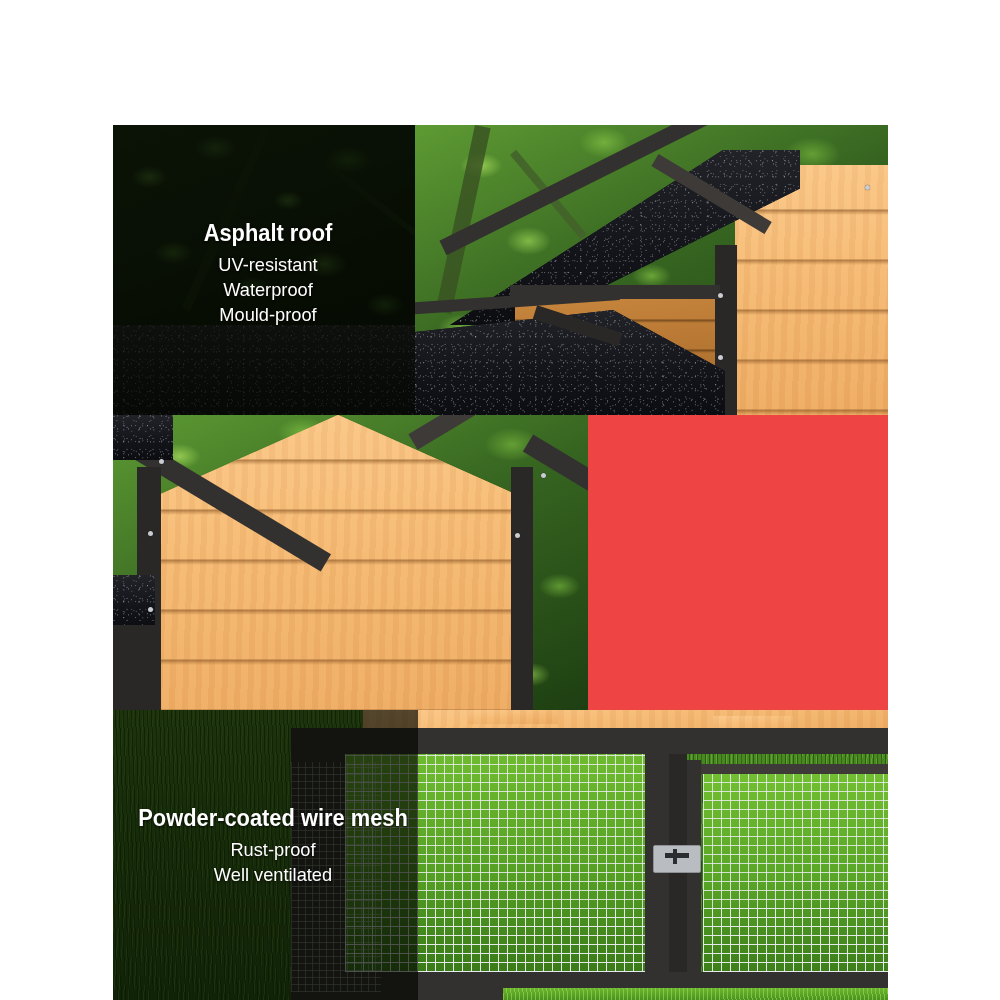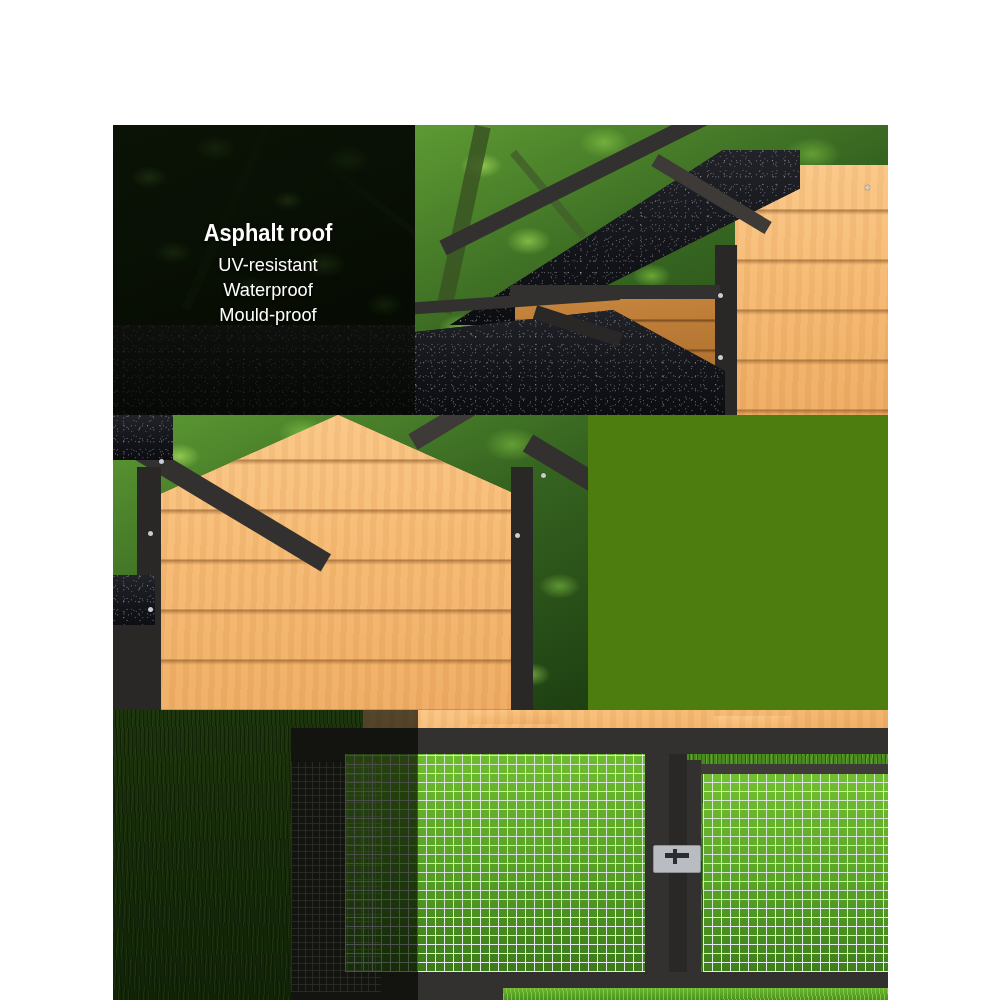--- a/index.html
+++ b/index.html
@@ -32,21 +32,21 @@
     font-size:20px;
     font-weight:normal;
     line-height:1;
     transform:scaleX(0.95);
     white-space:nowrap;
   }
 
   
   .collage{
     position:absolute;left:113px;top:125px;width:775px;height:875px;
-    overflow:hidden;background:#4d7c0f;
+    overflow:hidden;background:#ef4444;
   }
   .panel{position:absolute;overflow:hidden;}
 
   
   .r1l{left:0;top:0;width:302px;height:290px;}
   .r1r{left:302px;top:0;width:473px;height:290px;}
   
   .r2l{left:0;top:290px;width:475px;height:295px;}
   .r2r{left:475px;top:290px;width:300px;height:295px;}
   
@@ -299,16 +299,21 @@
 
       <div class="latch" style="left:540px;top:135px;width:46px;height:26px;"></div>
       <div class="latch-bar" style="left:552px;top:143px;width:24px;height:5px;"></div>
       <div class="latch-bar" style="left:560px;top:139px;width:4px;height:15px;"></div>
 
       <div class="grass" style="left:390px;top:278px;width:385px;height:12px;
            background-image:repeating-linear-gradient(86deg,rgba(150,210,80,.7) 0px,rgba(150,210,80,.7) 1px,rgba(0,0,0,0) 1px,rgba(0,0,0,0) 4px),linear-gradient(180deg,#6cb82d,#48911f);"></div>
 
       <div class="scrim" style="left:0;top:0;width:305px;height:290px;"></div>
 
+      <div class="caption cap-mesh">
+        <div class="cap-title">Powder-coated wire mesh</div>
+        <div class="cap-line">Rust-proof</div>
+        <div class="cap-line">Well ventilated</div>
+      </div>
     </div>
 
   </div>
 </div>
 
 </body></html>

